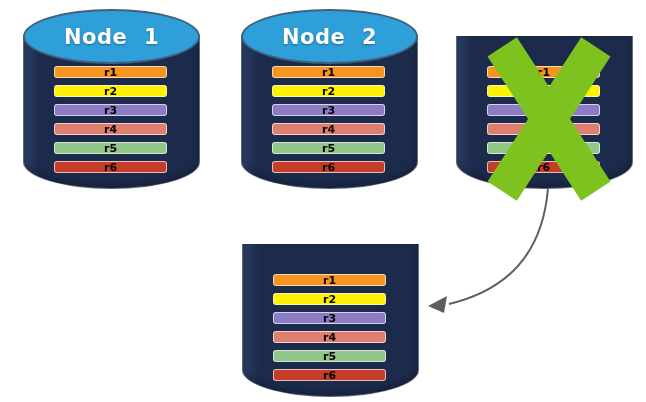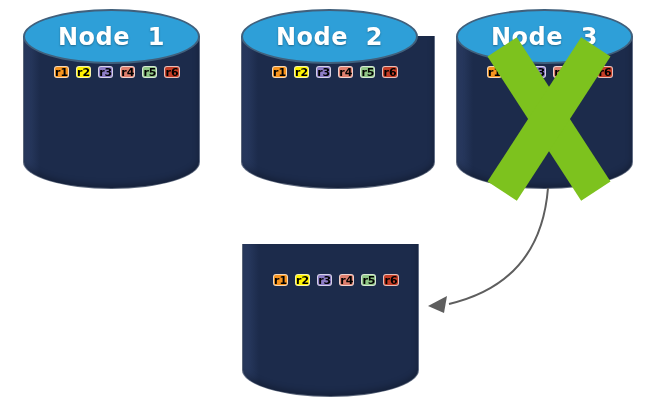--- a/index.html
+++ b/index.html
@@ -3,43 +3,43 @@
 <meta charset="utf-8">
 <style>
   html,body{margin:0;padding:0;background:#fff;}
   .canvas{
     position:relative;width:646px;height:402px;background:#ffffff;
     font-family:"DejaVu Sans","Liberation Sans",sans-serif;overflow:hidden;
     --body-color:#1C2B4B;--top-color:#2E9FD8;--x-color:#7DC21E;--arrow-color:#5E5E5E;
   }
   .cylinder{position:absolute;width:177px;height:180px;z-index:1;}
   .node-1{left:23px;top:9px;}
-  .node-2{left:241px;top:9px;padding-left:17px;}
+  .node-2{left:241px;top:9px;}
   .node-3{left:456px;top:9px;}
   .node-4{left:242px;top:217px;}
   .cyl-body{
     position:absolute;left:0;right:0;top:27px;bottom:0;
     background:linear-gradient(90deg,#2C3E66 0px,var(--body-color) 16px);
     border:1px solid rgba(145,152,162,.55);border-top:none;
     border-radius:0 0 50% 50% / 0 0 27px 27px;
     box-shadow:inset 0 -3px 6px rgba(0,0,0,.25);
   }
   .cyl-top{
     position:absolute;left:0;top:0;width:177px;height:55px;box-sizing:border-box;
     background:var(--top-color);
     border:2px solid #41607C;border-radius:50%;
     display:flex;align-items:center;justify-content:center;
   }
   .cyl-title{
-    color:#fff;font-weight:bold;font-size:24px;letter-spacing:.5px;word-spacing:9px;
+    color:#fff;font-weight:bold;font-size:21px;letter-spacing:.5px;word-spacing:9px;
     text-shadow:0 1px 2px rgba(0,0,0,.35);white-space:nowrap;
   }
   .records{
     position:absolute;left:31px;top:57px;width:113px;
-    display:flex;flex-direction:row;gap:7px;
+    display:flex;flex-direction:column;gap:7px;
   }
   .record-bar{
     height:12px;box-sizing:border-box;border-radius:3px;
     border:1px solid rgba(245,245,245,.7);
     display:flex;align-items:center;justify-content:center;
     font-size:11px;font-weight:bold;color:#000;line-height:1;
   }
   .arrow-layer{position:absolute;left:0;top:0;width:646px;height:402px;z-index:2;pointer-events:none;}
   .cross{position:absolute;left:489px;top:45px;width:120px;height:147px;z-index:3;}
   .cross i{
@@ -79,23 +79,20 @@
           <div class="record-bar" style="background: rgb(255, 242, 0);">r2</div>
           <div class="record-bar" style="background: rgb(140, 124, 197);">r3</div>
           <div class="record-bar" style="background: rgb(222, 127, 110);">r4</div>
           <div class="record-bar" style="background: rgb(144, 198, 135);">r5</div>
           <div class="record-bar" style="background: rgb(197, 61, 38);">r6</div>
         </div>
   </div>
 
   <div class="cylinder node-3">
     <div class="cyl-body"></div>
-    <div class="cyl-top">
-      <span class="cyl-title">Node 3</span>
-    </div>
     <div class="records">
           <div class="record-bar" style="background: rgb(247, 148, 30);">r1</div>
           <div class="record-bar" style="background: rgb(255, 242, 0);">r2</div>
           <div class="record-bar" style="background: rgb(140, 124, 197);">r3</div>
           <div class="record-bar" style="background: rgb(222, 127, 110);">r4</div>
           <div class="record-bar" style="background: rgb(144, 198, 135);">r5</div>
           <div class="record-bar" style="background: rgb(197, 61, 38);">r6</div>
         </div>
   </div>
 

